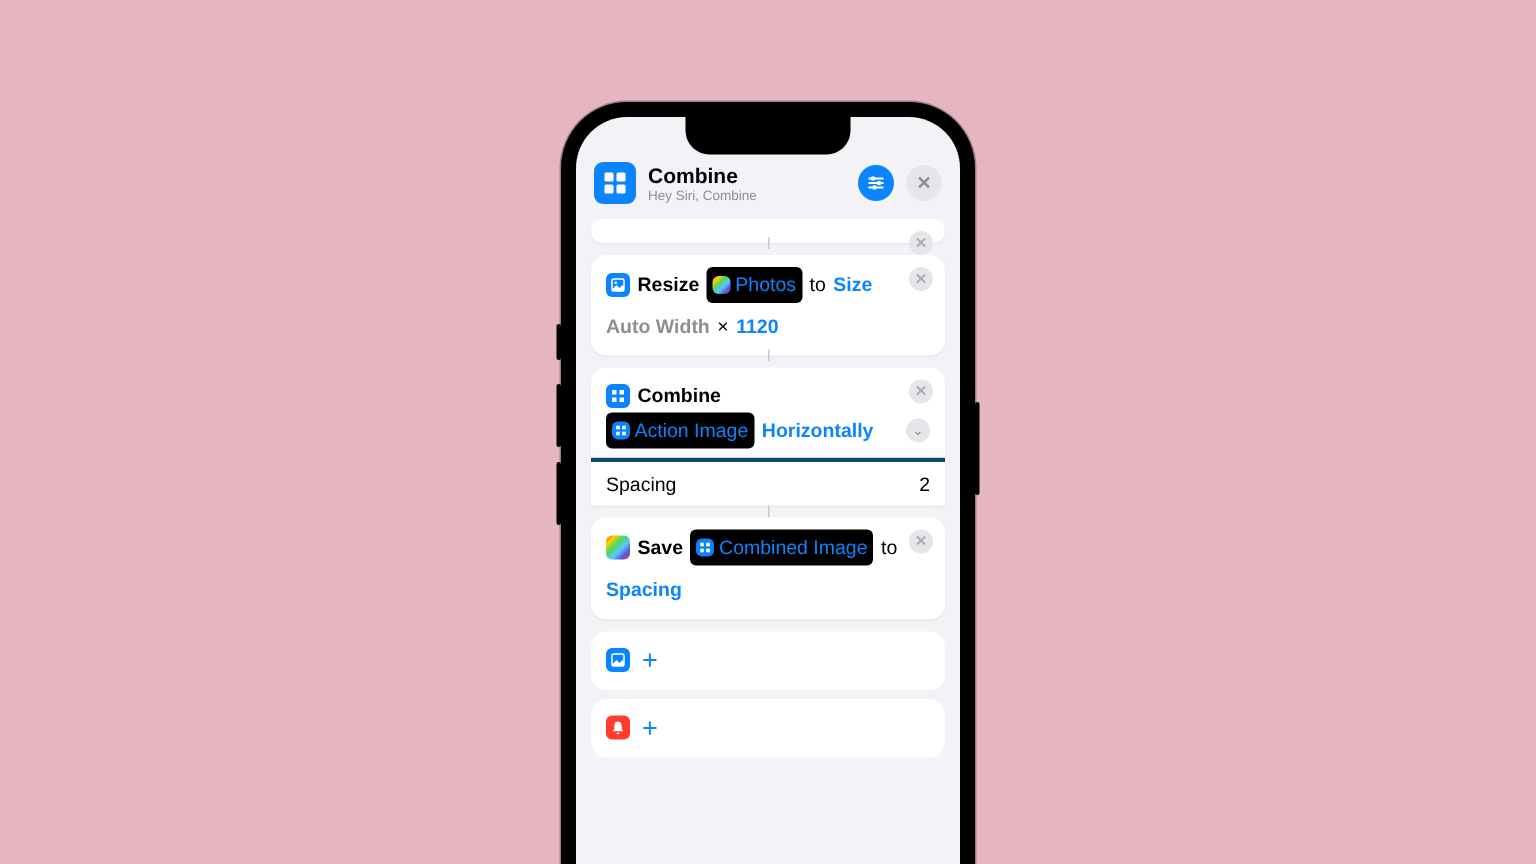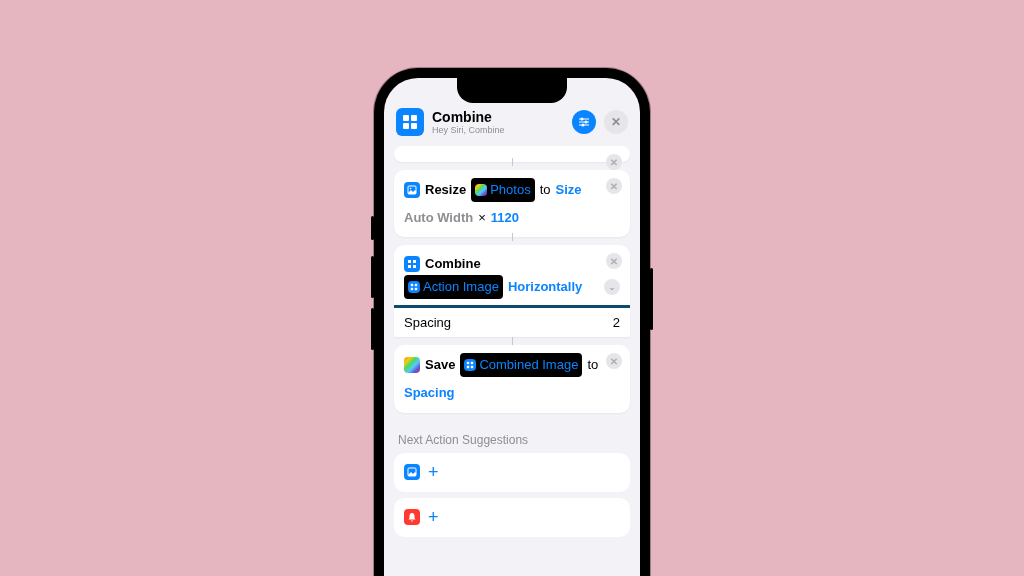--- a/index.html
+++ b/index.html
@@ -188,21 +188,20 @@
                 </svg>
               </span>
               <span>Combined Image</span>
             </span>
           <span>to</span>
           <span class="param">Spacing</span>
         </div>
         <div class="clear-btn">✕</div>
       </div>
 
-      <div class="section-label">Next Action Suggestions</div>
 
       <div class="suggestion">
         <span class="mini-icon icon-blue-img">
             <svg width="10" height="10" viewBox="0 0 10 10">
               <rect x="1" y="1" width="8" height="8" rx="1" fill="none" stroke="#fff" stroke-width="1"></rect>
               <path d="M1 8 L4 5 L6 7 L8 5 L9 6 L9 9 L1 9 Z" fill="#fff"></path>
             </svg>
           </span>
         <span class="plus">+</span>
       </div>

